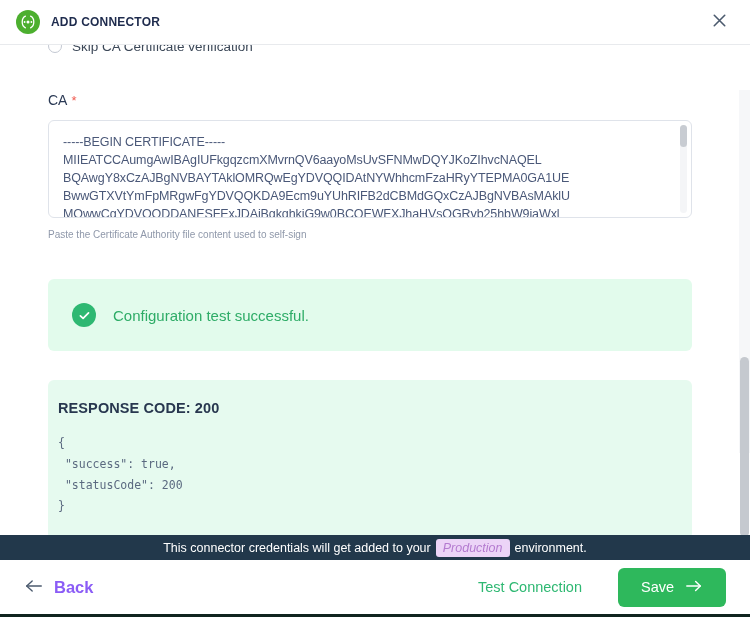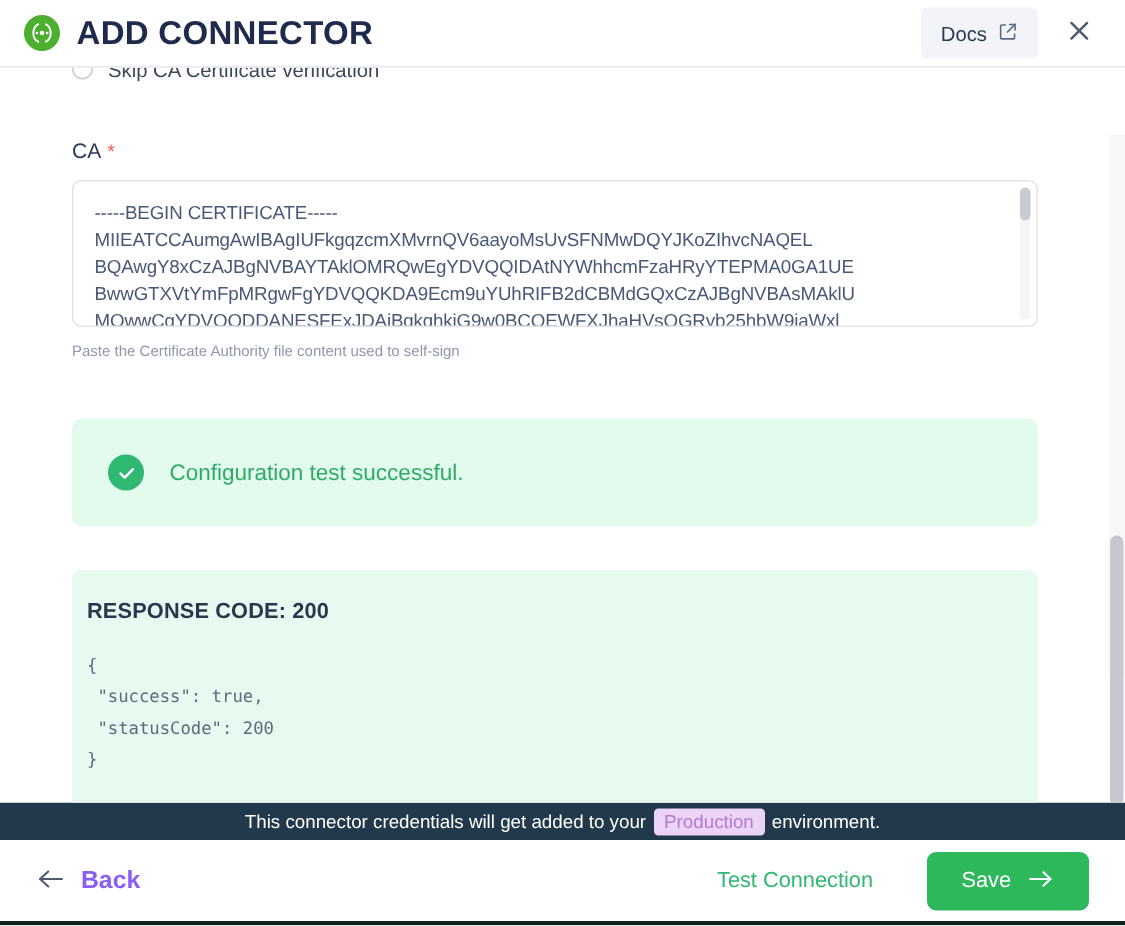--- a/index.html
+++ b/index.html
@@ -41,21 +41,21 @@
     background: #4caf2f;
     display: flex;
     align-items: center;
     justify-content: center;
     flex: 0 0 24px;
     margin-right: 11px;
   }
   .brand-icon svg { display:block; }
 
   .header-title {
-    font-size: 22px;
+    font-size: 12px;
     font-weight: bold;
     letter-spacing: 0.2px;
     color: #1e2b4d;
     white-space: nowrap;
   }
   .header-spacer { flex: 1 1 auto; }
 
   .docs-btn {
     display: flex;
     align-items: center;
@@ -259,20 +259,21 @@
     color: #ffffff;
   }
   .env-badge {
     display: inline-block;
     background: #ecd4f7;
     color: #b47bd0;
     font-size: 12.5px;
     border-radius: 3px;
     padding: 2px 7px;
     margin: 0 5px;
+    font-style: italic;
   }
 
   
   .footer {
     flex: 0 0 57px;
     height: 57px;
     background: #ffffff;
     display: flex;
     align-items: center;
     padding: 0 24px;
@@ -332,30 +333,20 @@
       <svg width="16" height="16" viewBox="0 0 16 16">
         <path d="M5.4 2.2 C3.4 3.2 2.2 5.4 2.2 8 C2.2 10.6 3.4 12.8 5.4 13.8" stroke="#ffffff" stroke-width="1.3" fill="none" stroke-linecap="round"></path>
         <path d="M10.6 2.2 C12.6 3.2 13.8 5.4 13.8 8 C13.8 10.6 12.6 12.8 10.6 13.8" stroke="#ffffff" stroke-width="1.3" fill="none" stroke-linecap="round"></path>
         <circle cx="8" cy="8" r="1.5" fill="#ffffff"></circle>
         <circle cx="4.6" cy="8" r="0.9" fill="#ffffff"></circle>
         <circle cx="11.4" cy="8" r="0.9" fill="#ffffff"></circle>
       </svg>
     </div>
     <div class="header-title">ADD CONNECTOR</div>
     <div class="header-spacer"></div>
-    <button class="docs-btn">
-      <span class="label">Docs</span>
-      <span>
-        <svg width="14" height="14" viewBox="0 0 16 16">
-          <path d="M6 3 H3.2 A0.8 0.8 0 0 0 2.4 3.8 V12.8 A0.8 0.8 0 0 0 3.2 13.6 H12.2 A0.8 0.8 0 0 0 13 12.8 V10" stroke="#5a6a85" stroke-width="1.2" fill="none" stroke-linecap="round" stroke-linejoin="round"></path>
-          <path d="M9.2 2.6 H13.4 V6.8" stroke="#5a6a85" stroke-width="1.2" fill="none" stroke-linecap="round" stroke-linejoin="round"></path>
-          <path d="M13.4 2.6 L7.6 8.4" stroke="#5a6a85" stroke-width="1.2" fill="none" stroke-linecap="round"></path>
-        </svg>
-      </span>
-    </button>
     <button class="close-btn">
       <span>
         <svg width="19" height="19" viewBox="0 0 20 20">
           <path d="M4.5 4.5 L15.5 15.5 M15.5 4.5 L4.5 15.5" stroke="#4b5a6e" stroke-width="1.7" stroke-linecap="round"></path>
         </svg>
       </span>
     </button>
   </div>
 
   <div class="body-scroll">

